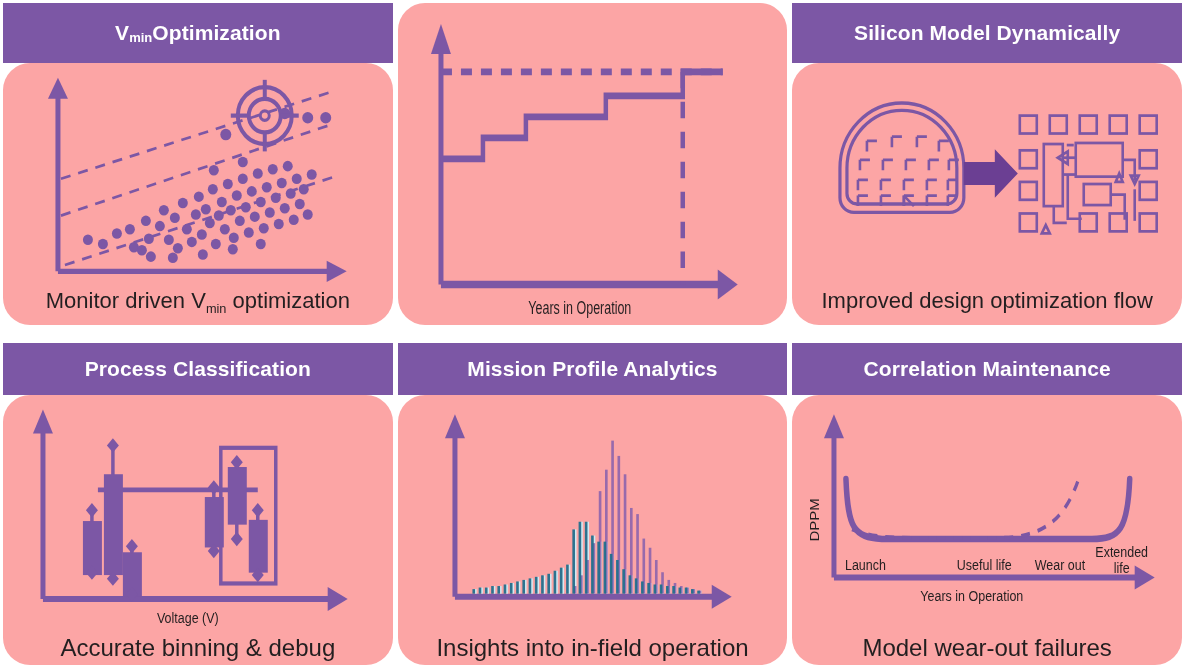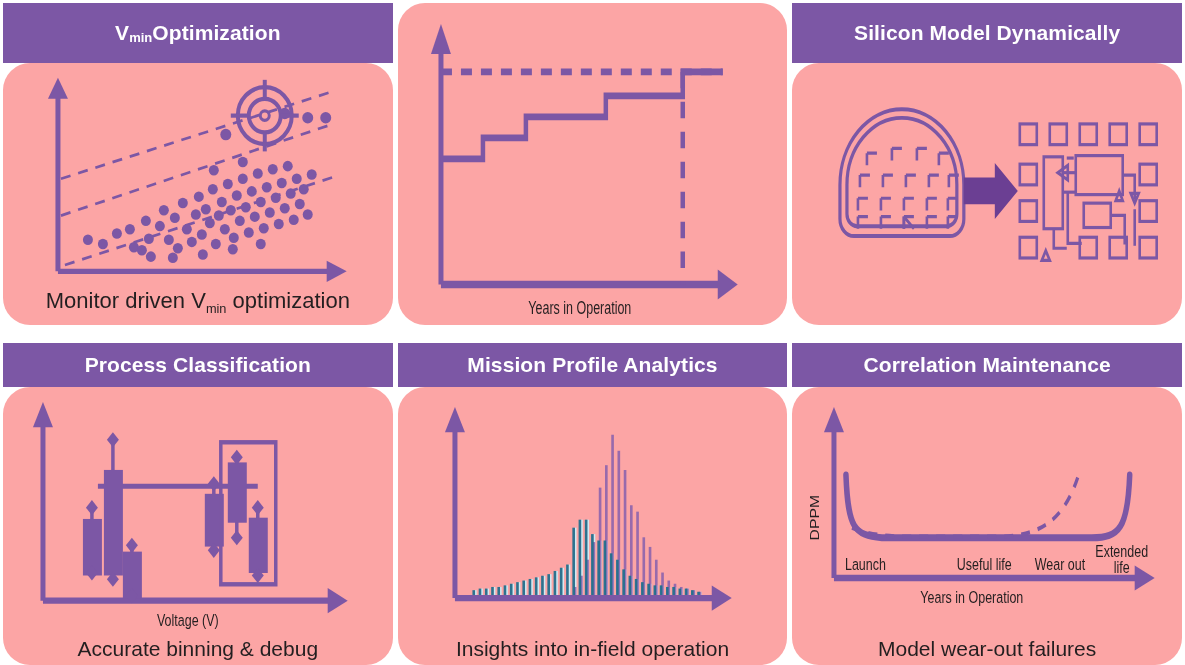--- a/index.html
+++ b/index.html
@@ -81,22 +81,22 @@
     white-space: nowrap;
     user-select: none;
   }
   .panel-caption sub {
     font-size: 0.58em;
     vertical-align: baseline;
     position: relative;
     top: 5px;
   }
   
-  .row2 .panel-caption { font-size: 21px; padding-bottom: 4px; }
-  .row2 .panel-header { height: 44px; }
+  .row2 .panel-caption { font-size: 24px; padding-bottom: 4px; }
+  .row2 .panel-header { height: 52px; }
 </style>
 </head>
 <body>
 
 <div id="grid">
 
   <div class="panel">
     <div class="panel-header">
       <span>V</span>
         <sub>min</sub>
@@ -301,20 +301,23 @@
             <path d="M343,120 L343,150"></path>
             <path d="M284,90 L270,90"></path>
           </g>
           <g fill="none" stroke="#7c57a5" stroke-width="2.6">
             <polygon points="276,84 266,90 276,96"></polygon>
             <polygon points="324,113 331,113 327.5,105"></polygon>
             <polygon points="339,107 347,107 343,115"></polygon>
             <polygon points="250,162 258,162 254,154"></polygon>
           </g>
         </svg>
+      </div>
+      <div class="panel-caption">
+        <span>Improved design optimization flow</span>
       </div>
     </div>
   </div>
 
   <div class="panel row2">
     <div class="panel-header">
       <span>Process Classification</span>
     </div>
     <div class="panel-body">
       <div class="fig">

